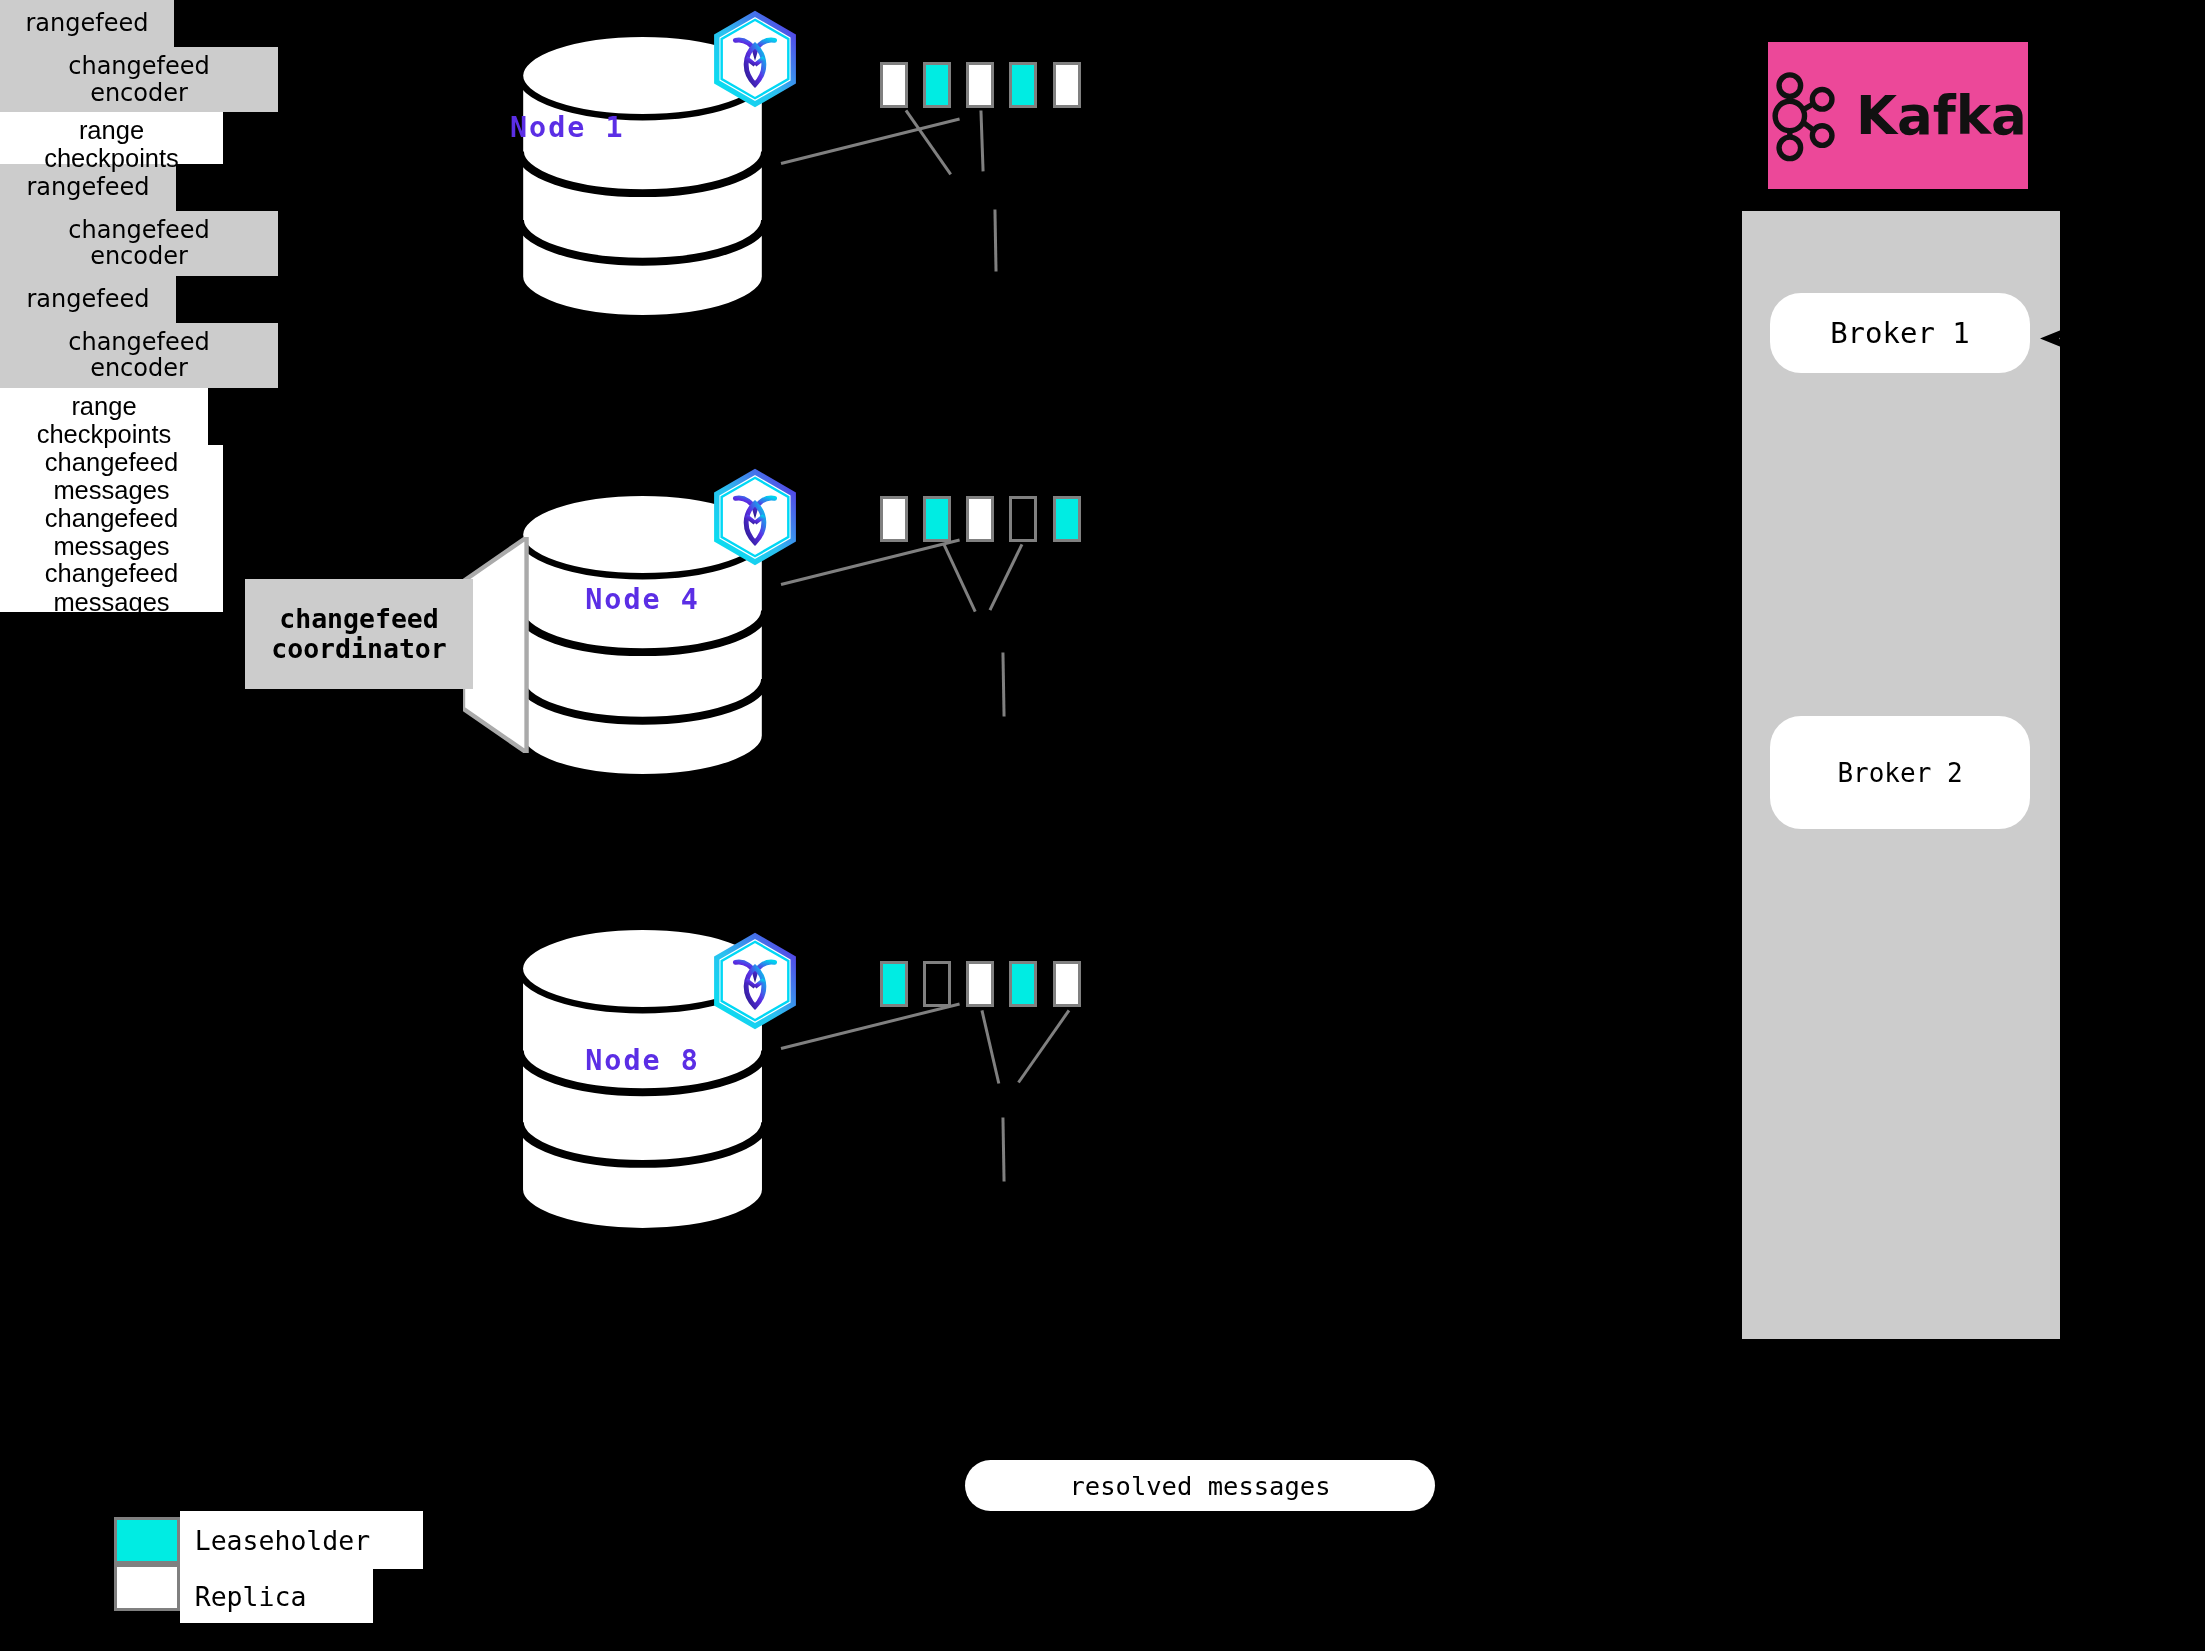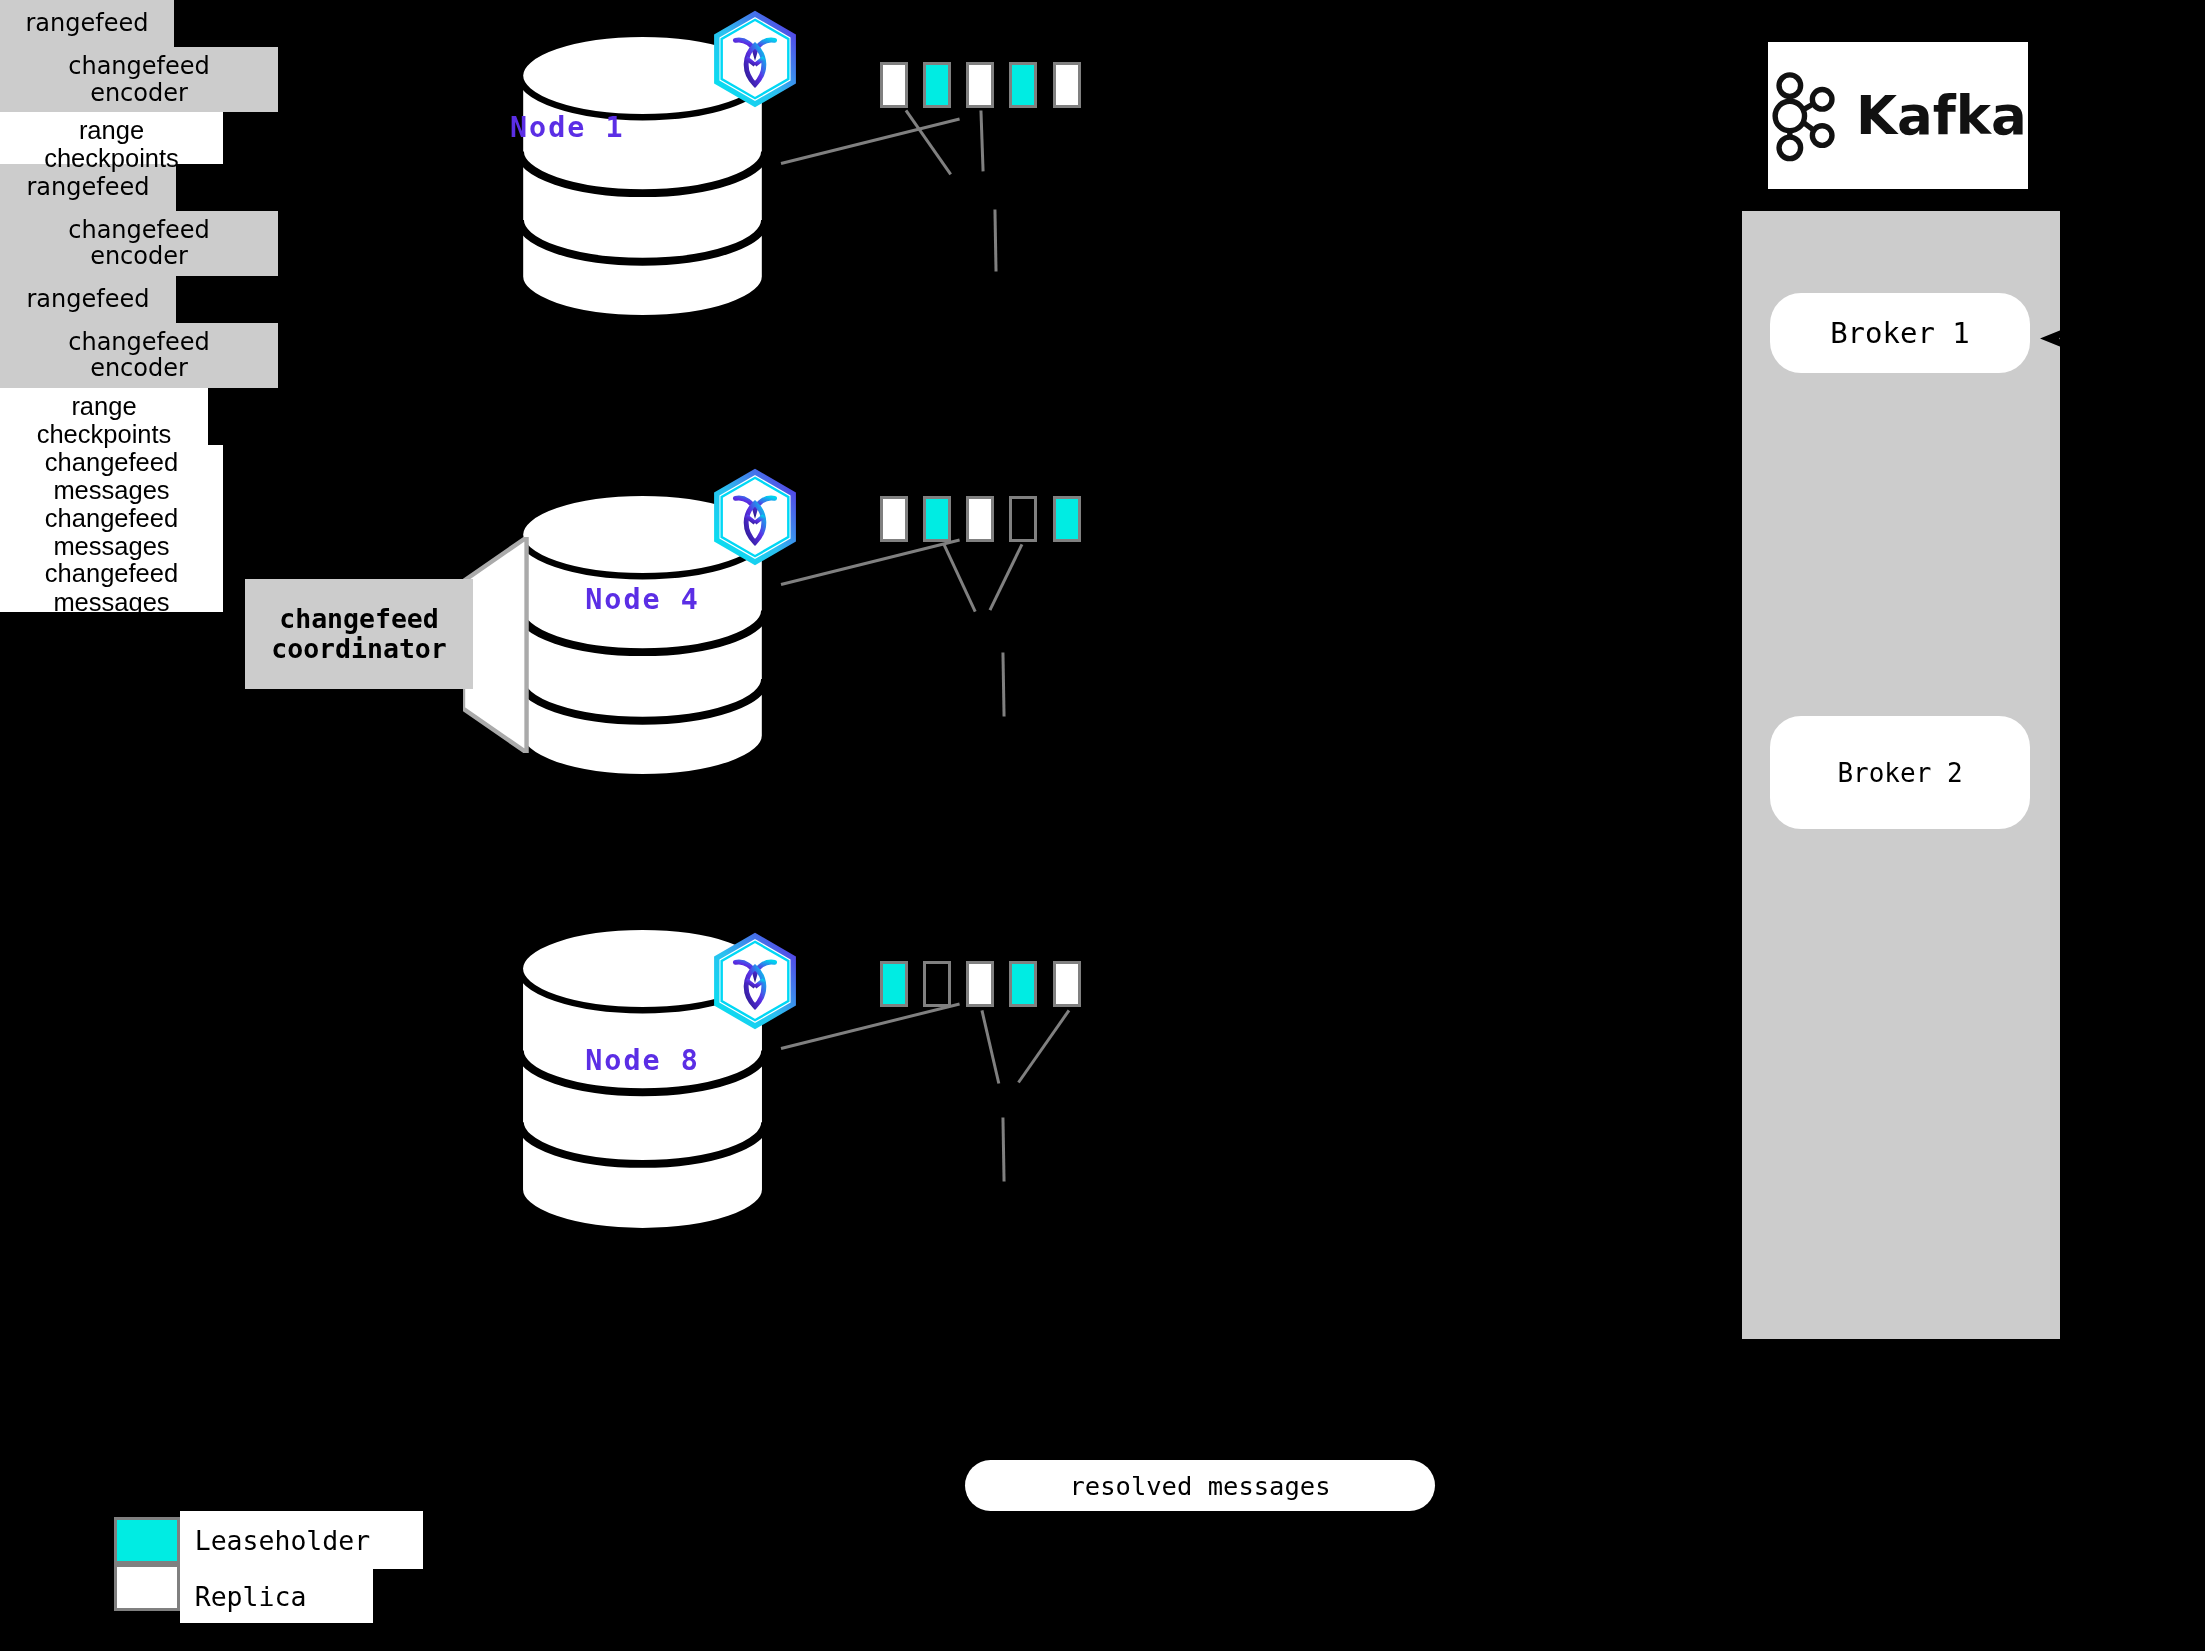--- a/index.html
+++ b/index.html
@@ -27,21 +27,21 @@
   .range.empty{background:transparent;}
 
   
   .line{position:absolute;background:#808080;transform-origin:0 50%;height:2.9px;}
 
   
   .cyl{position:absolute;}
   .cyl svg{display:block;}
 
   
-  .kafka-logo-box{position:absolute;background:#ffffff;display:flex;
+  .kafka-logo-box{position:absolute;background:#ec4899;display:flex;
                   align-items:center;justify-content:center;gap:12.7px;}
   .kafka-word{font-family:"DejaVu Sans",sans-serif;font-weight:bold;color:#111;}
   .kafka-panel{position:absolute;background:#cccccc;}
   .broker{position:absolute;background:#ffffff;border-radius:31px;
           display:flex;align-items:center;justify-content:center;
           color:#000;font-family:"DejaVu Sans Mono",monospace;}
 
   
   .coord-box{position:absolute;background:#cccccc;display:flex;
              align-items:center;justify-content:center;text-align:center;

